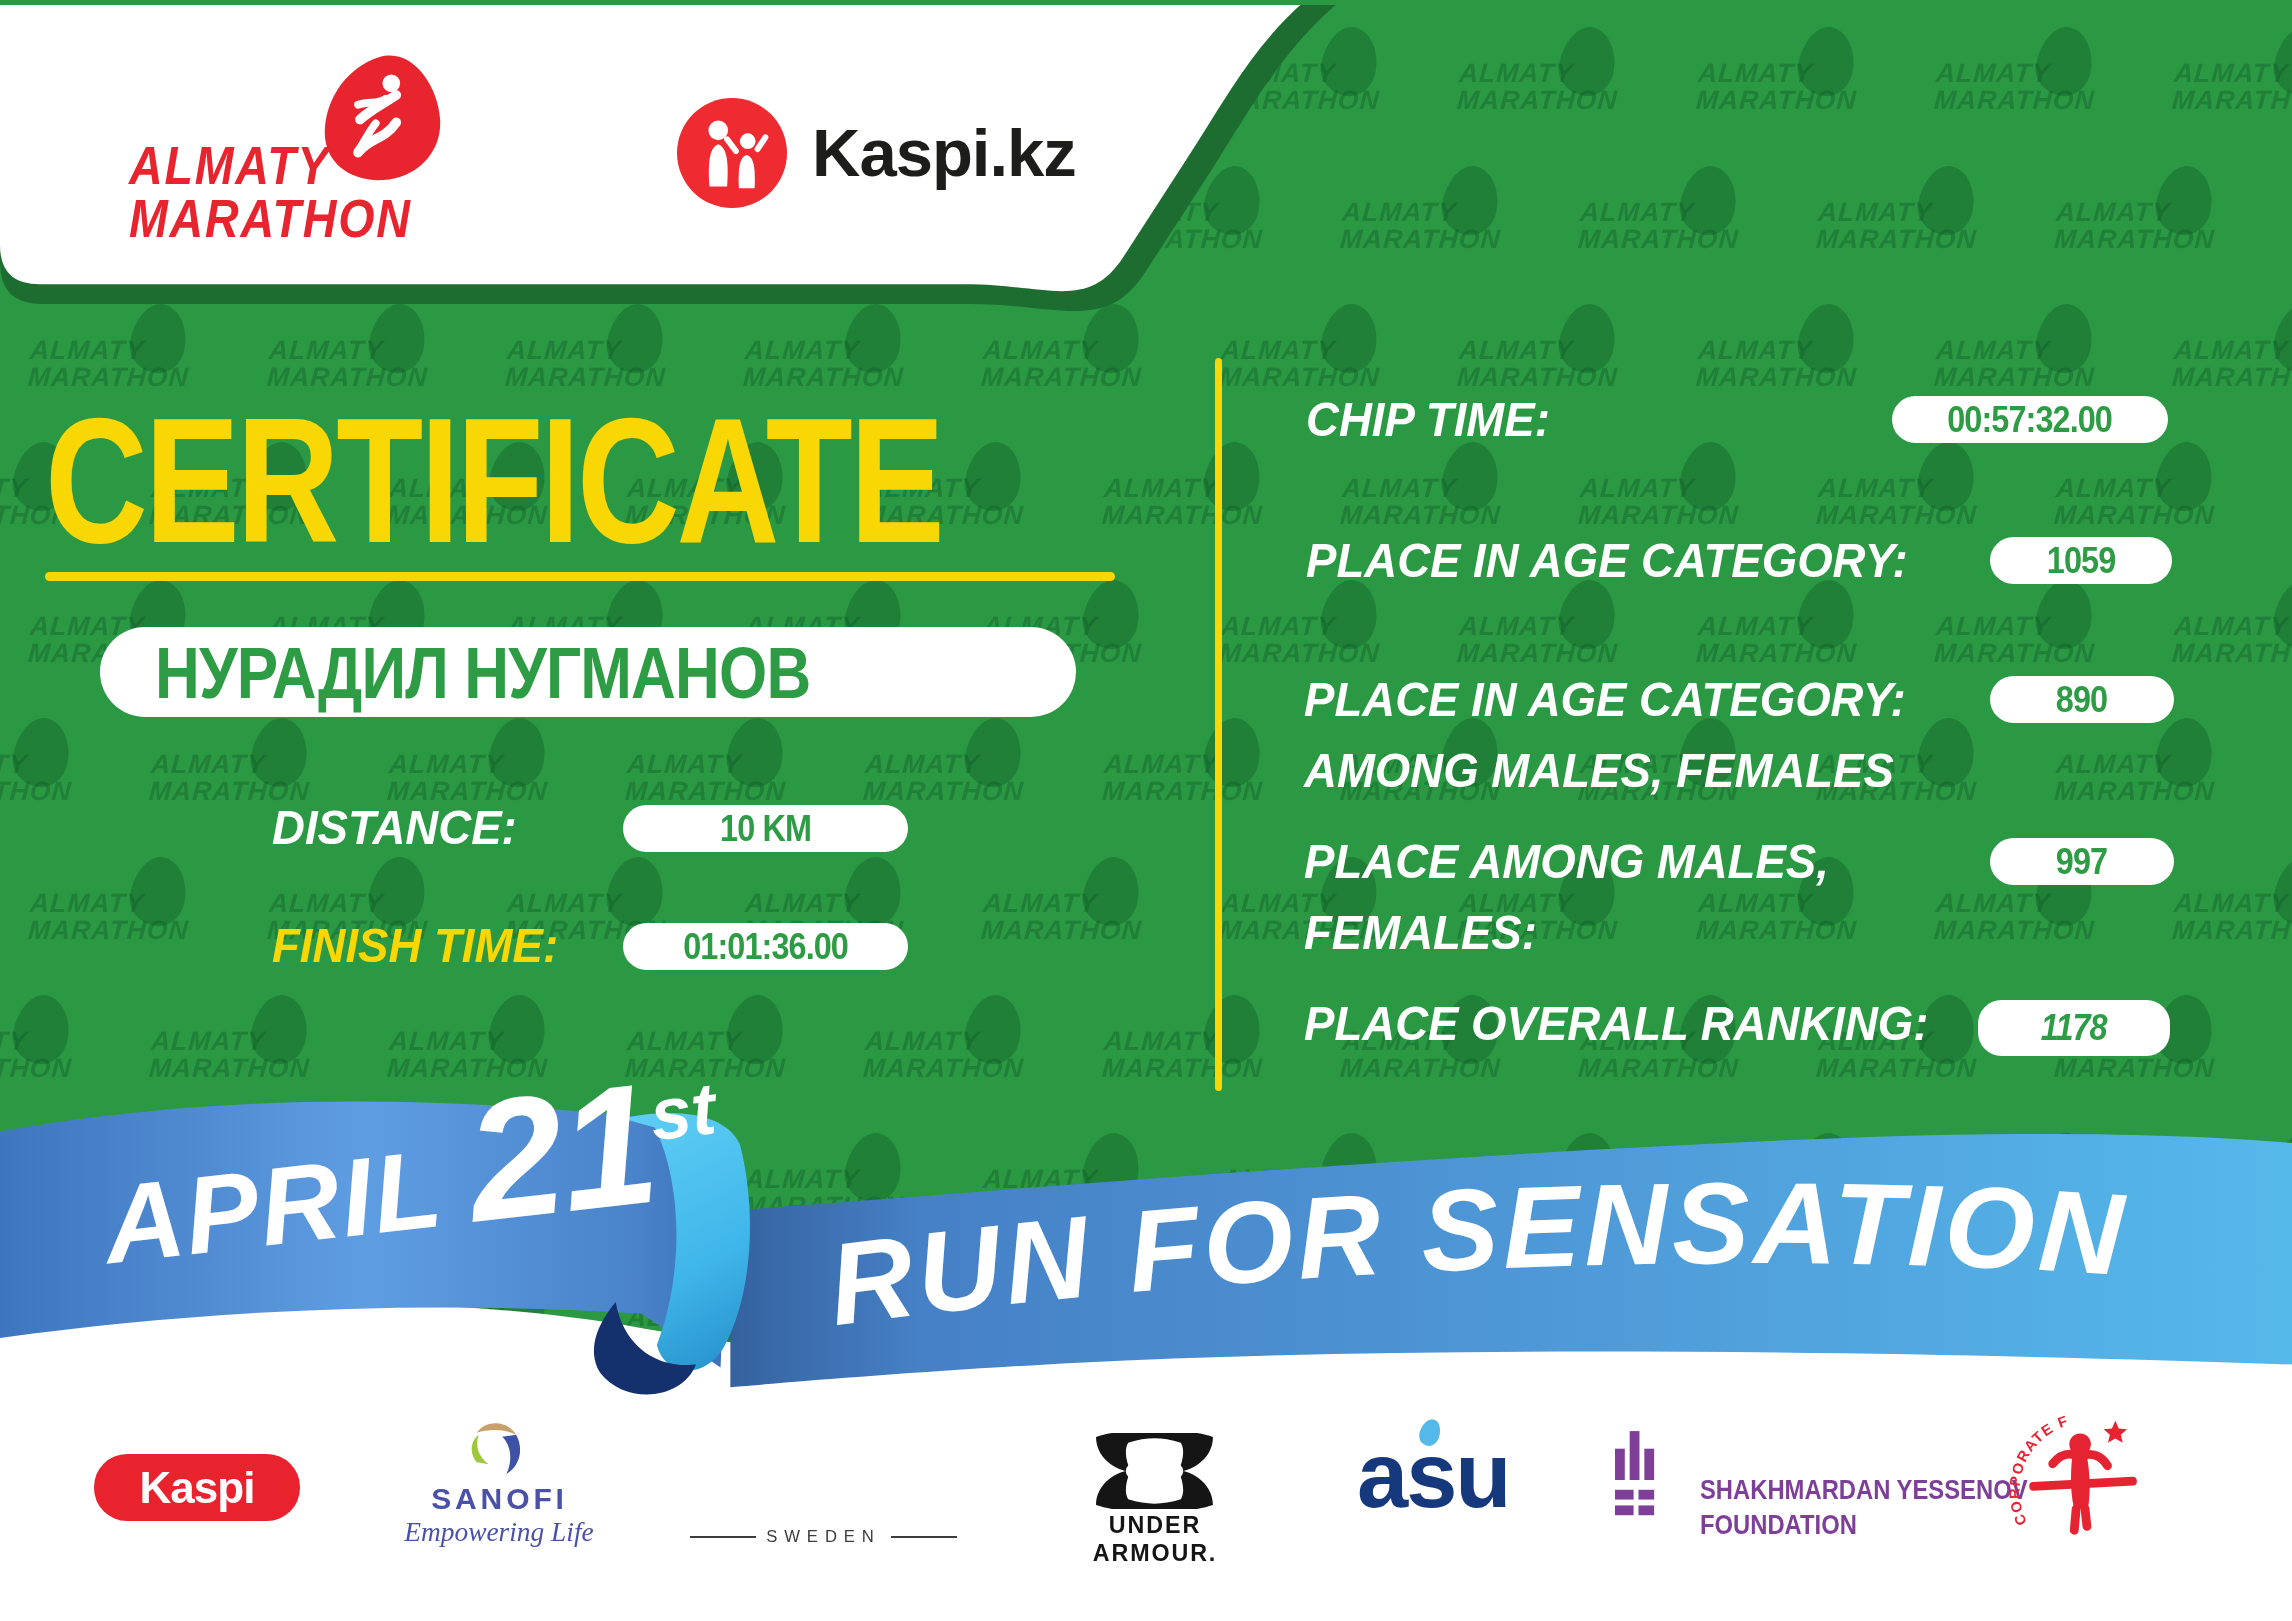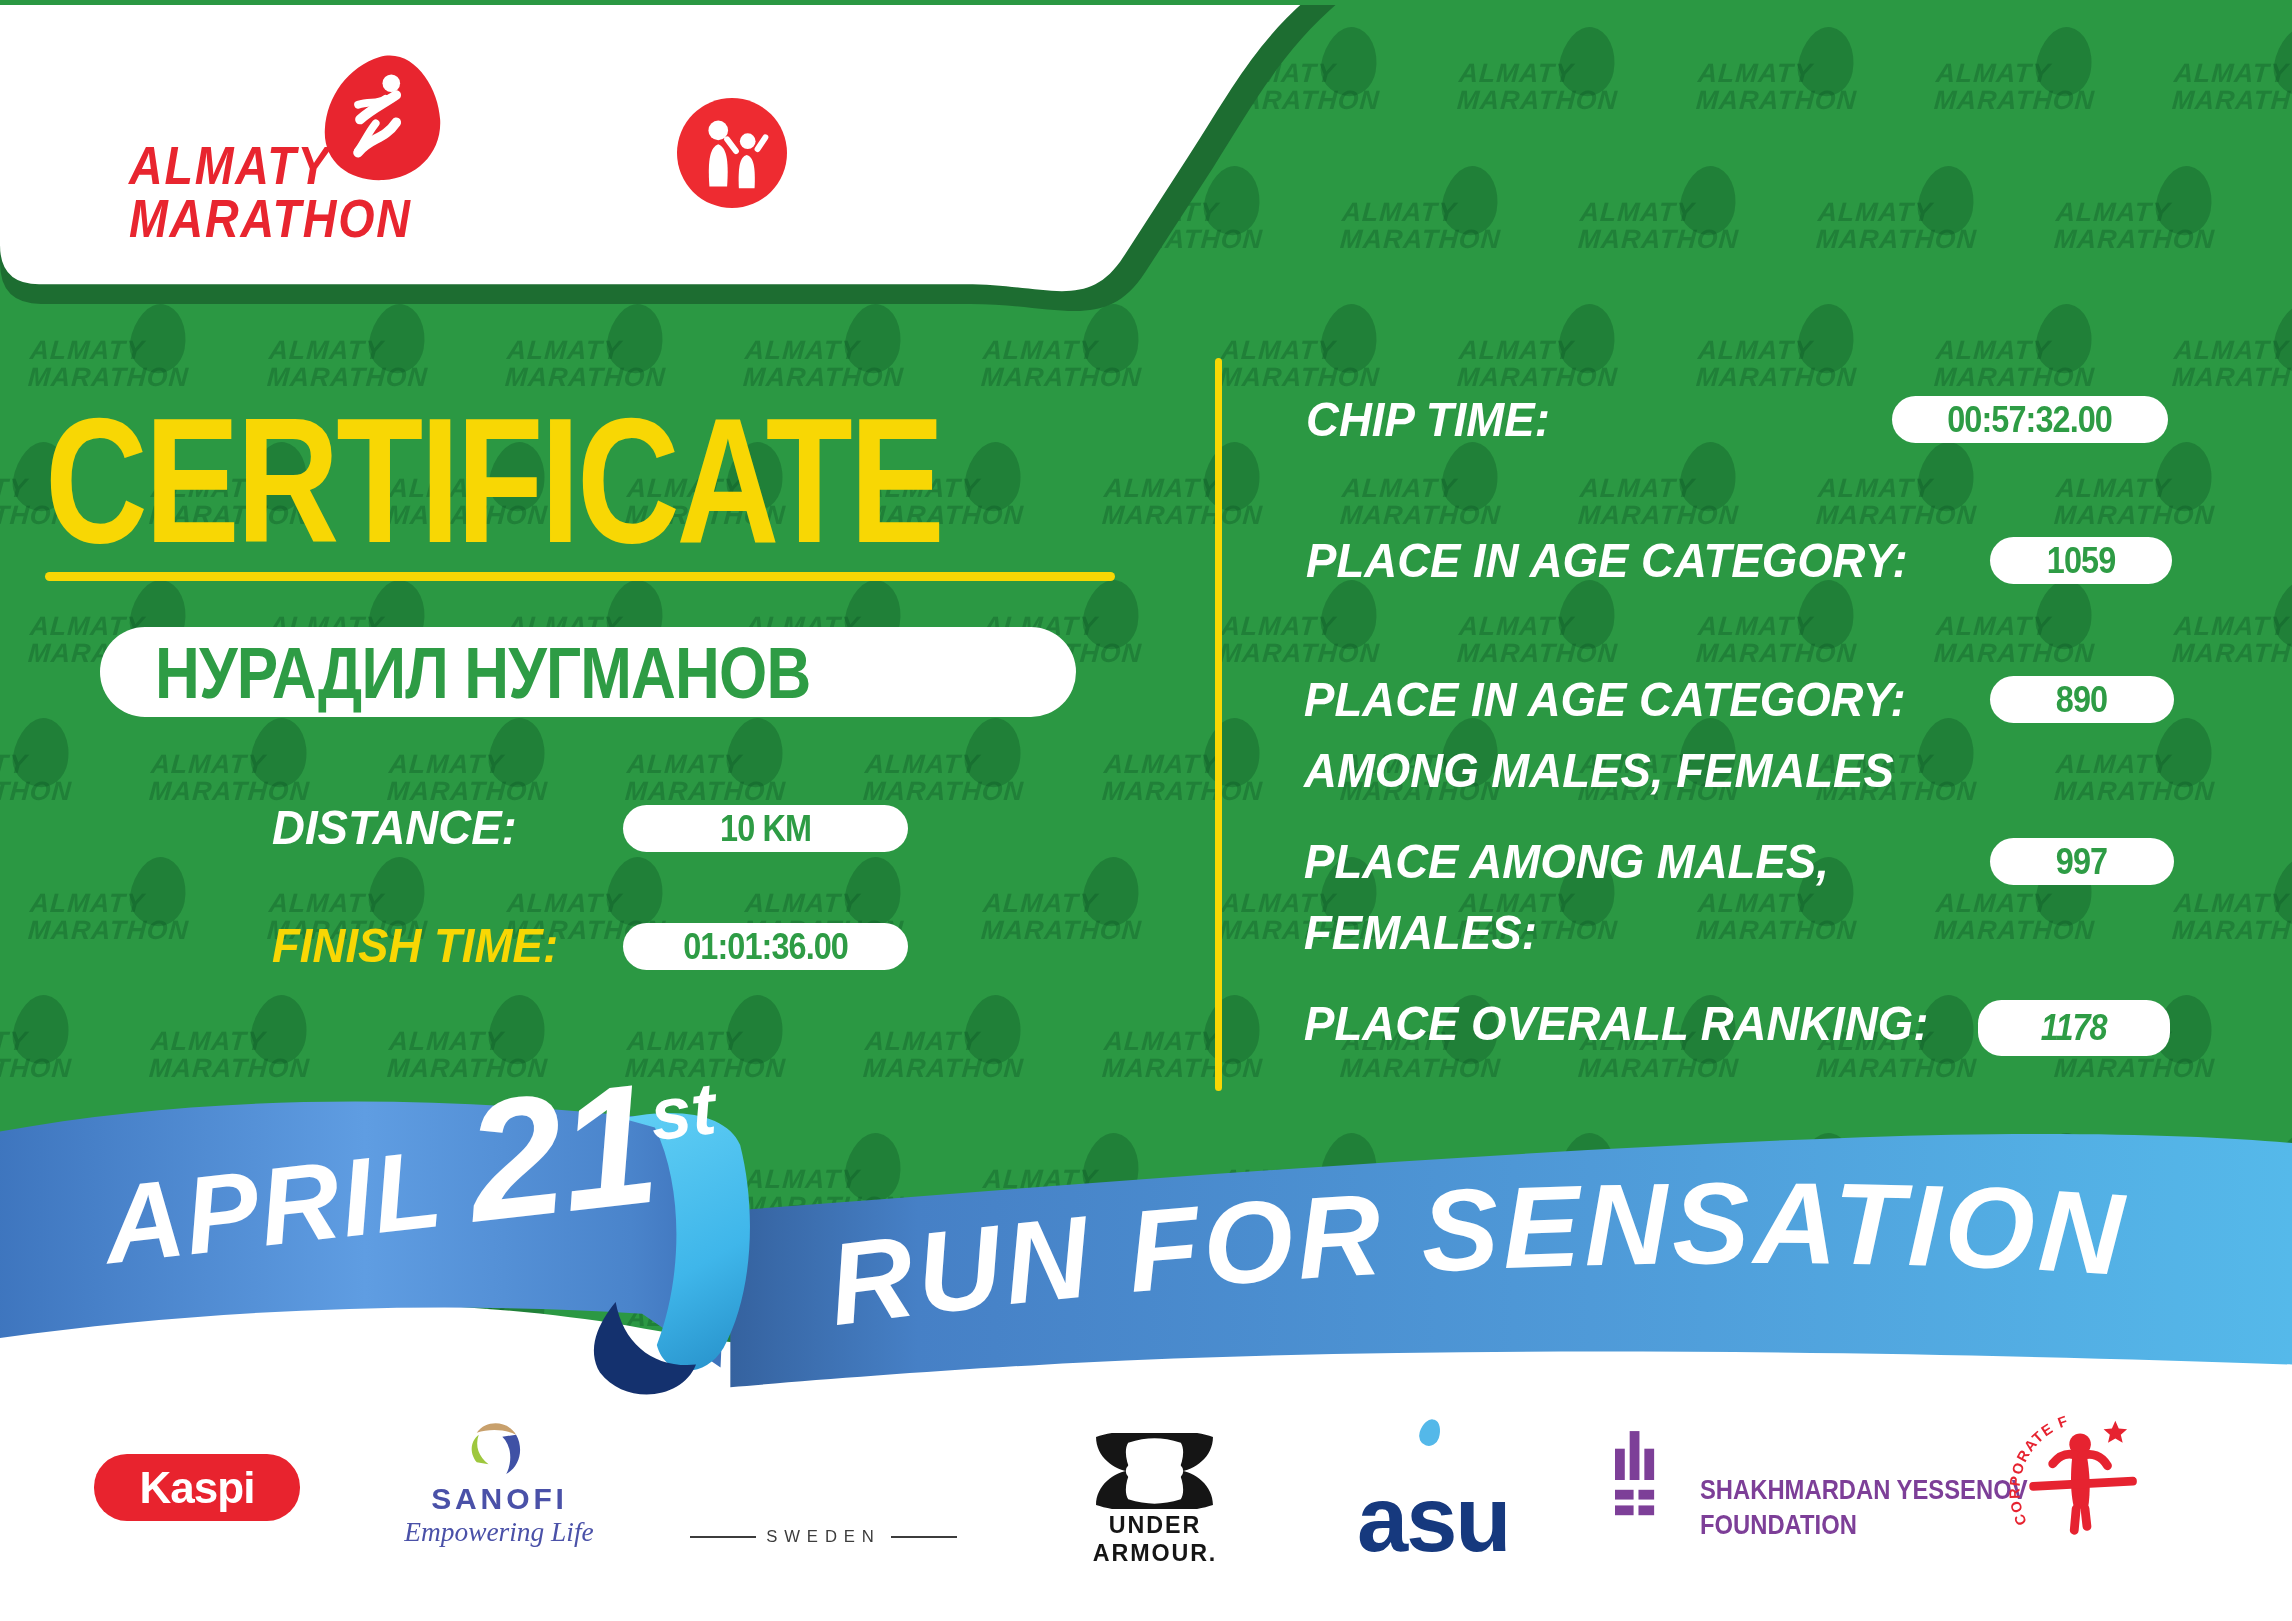--- a/index.html
+++ b/index.html
@@ -66,21 +66,21 @@
           font-family:"Liberation Serif",serif;font-style:italic;font-size:27.4px;color:#4a51a8;}
   .orif-name{position:absolute;left:688px;top:1460px;font-size:43px;font-weight:400;
           letter-spacing:10.8px;color:#3c3c3c;}
   .orif-sub{position:absolute;left:690px;top:1527px;width:267px;display:flex;align-items:center;
           gap:9.8px;color:#3c3c3c;}
   .orif-sub .ln{flex:1;height:2px;background:#3c3c3c;}
   .orif-sub .tx{font-size:16.7px;letter-spacing:6.9px;}
   .ua-word{position:absolute;left:1059px;top:1511px;width:192px;text-align:center;font-size:24.5px;
           font-weight:800;letter-spacing:2px;color:#151515;transform:scaleX(.95);}
   .asu-word{position:absolute;left:1357px;top:1429px;font-size:92px;font-weight:800;
-          color:#16397e;letter-spacing:-2px;line-height:1;margin-top:44px;}
+          color:#16397e;letter-spacing:-2px;line-height:1;}
   .asu-drop{position:absolute;left:1420px;top:1419px;width:19.6px;height:27.4px;background:#54b8e9;
           border-radius:50% 50% 50% 50% / 60% 60% 40% 40%;transform:rotate(18deg);}
   .yes-line{position:absolute;left:1700px;font-size:28px;font-weight:800;color:#7d3f98;
           transform:scaleX(.85);transform-origin:left top;letter-spacing:0px;white-space:nowrap;}
   .cour-line{position:absolute;left:2133px;font-size:22.5px;font-weight:700;color:#ffffff;
           line-height:25.5px;white-space:nowrap;}
 </style>
 </head>
 <body>
 
@@ -915,20 +915,21 @@
     <div class="kaspi-circle">
       <svg width="110" height="110" viewBox="0 0 112 112">
         <circle cx="42" cy="33" r="10" fill="#fff"></circle>
         <path d="M33,90 C31,62 34,50 42,47 C50,50 53,62 51,90 Z" fill="#fff"></path>
         <circle cx="72" cy="44" r="8" fill="#fff"></circle>
         <path d="M63,92 C62,70 64,60 71,58 C78,60 80,70 79,92 Z" fill="#fff"></path>
         <path d="M60,54 L51,42" stroke="#fff" stroke-width="6" stroke-linecap="round"></path>
         <path d="M82,52 L90,40" stroke="#fff" stroke-width="6" stroke-linecap="round"></path>
       </svg>
     </div>
+    <div class="kaspi-word">Kaspi.kz</div>
 
     <div class="cert-title">CERTIFICATE</div>
     <div class="cert-underline"></div>
 
     <div class="name-box">
       <span class="name-text">НУРАДИЛ НУГМАНОВ</span>
     </div>
 
     <div class="row-label" style="left:272px;top:804px;">DISTANCE:</div>
     <div class="pill" style="left:623px;top:805px;width:285px;height:47px;">

